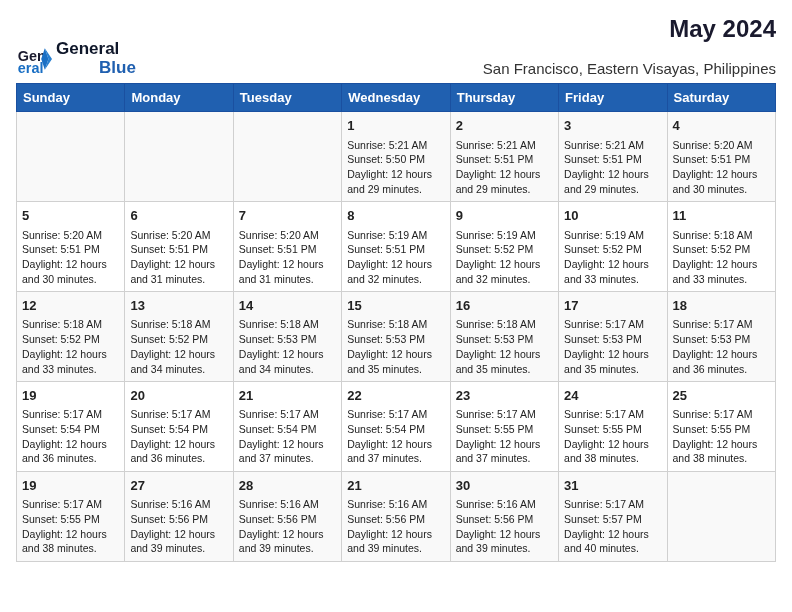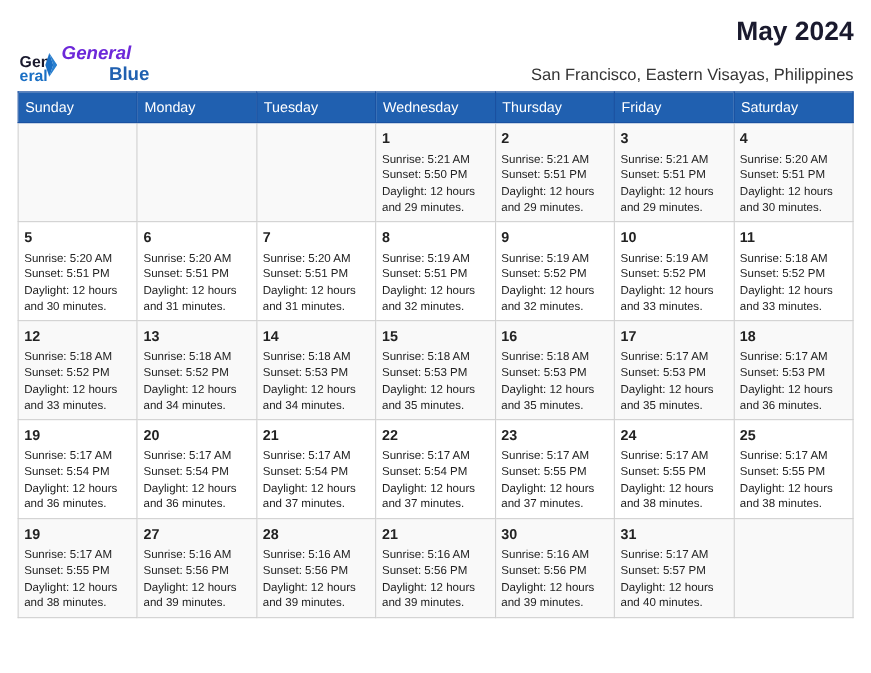--- a/index.html
+++ b/index.html
@@ -44,21 +44,21 @@
       width: 100%;
       border-collapse: collapse;
       font-size: 11.5px;
     }
     thead tr th {
       background-color: #2060b0;
       color: #fff;
       text-align: left;
       padding: 6px 6px;
       font-size: 13px;
-      font-weight: normal;
+      font-weight: bold;
       border: 1px solid #1a50a0;
     }
     tbody tr td {
       vertical-align: top;
       padding: 5px 5px;
       border: 1px solid #d0d0d0;
       min-height: 80px;
       width: calc(100%/7);
       background: #fff;
       color: #222;
@@ -83,21 +83,21 @@
 
 <div class="header-area">
   <div class="logo">
     <svg class="logo-icon" viewBox="0 0 40 40">
       <text x="2" y="22" font-size="16" font-weight="bold" fill="#1a1a2e">Gen</text>
       <text x="2" y="36" font-size="16" font-weight="bold" fill="#1a6fc4">eral</text>
       <polygon points="32,8 40,20 32,32 36,20" fill="#2980d0"></polygon>
       <polygon points="32,8 36,20 32,32 28,20" fill="#1a6fc4"></polygon>
     </svg>
     <div>
-      <div style="font-size:17px;font-weight:bold;color:#6d28d9;line-height:1.1;font-style:italic;">General</div>
+      <div style="font-size:17px;font-weight:bold;color:#0f172a;line-height:1.1;">General</div>
       <div style="font-size:17px;font-weight:bold;color:#2060b0;line-height:1.1;margin-left:43px;">Blue</div>
     </div>
   </div>
   <div class="title-block">
     <div class="main-title">May 2024</div>
     <div class="subtitle">San Francisco, Eastern Visayas, Philippines</div>
   </div>
 </div>
 
 <table>

